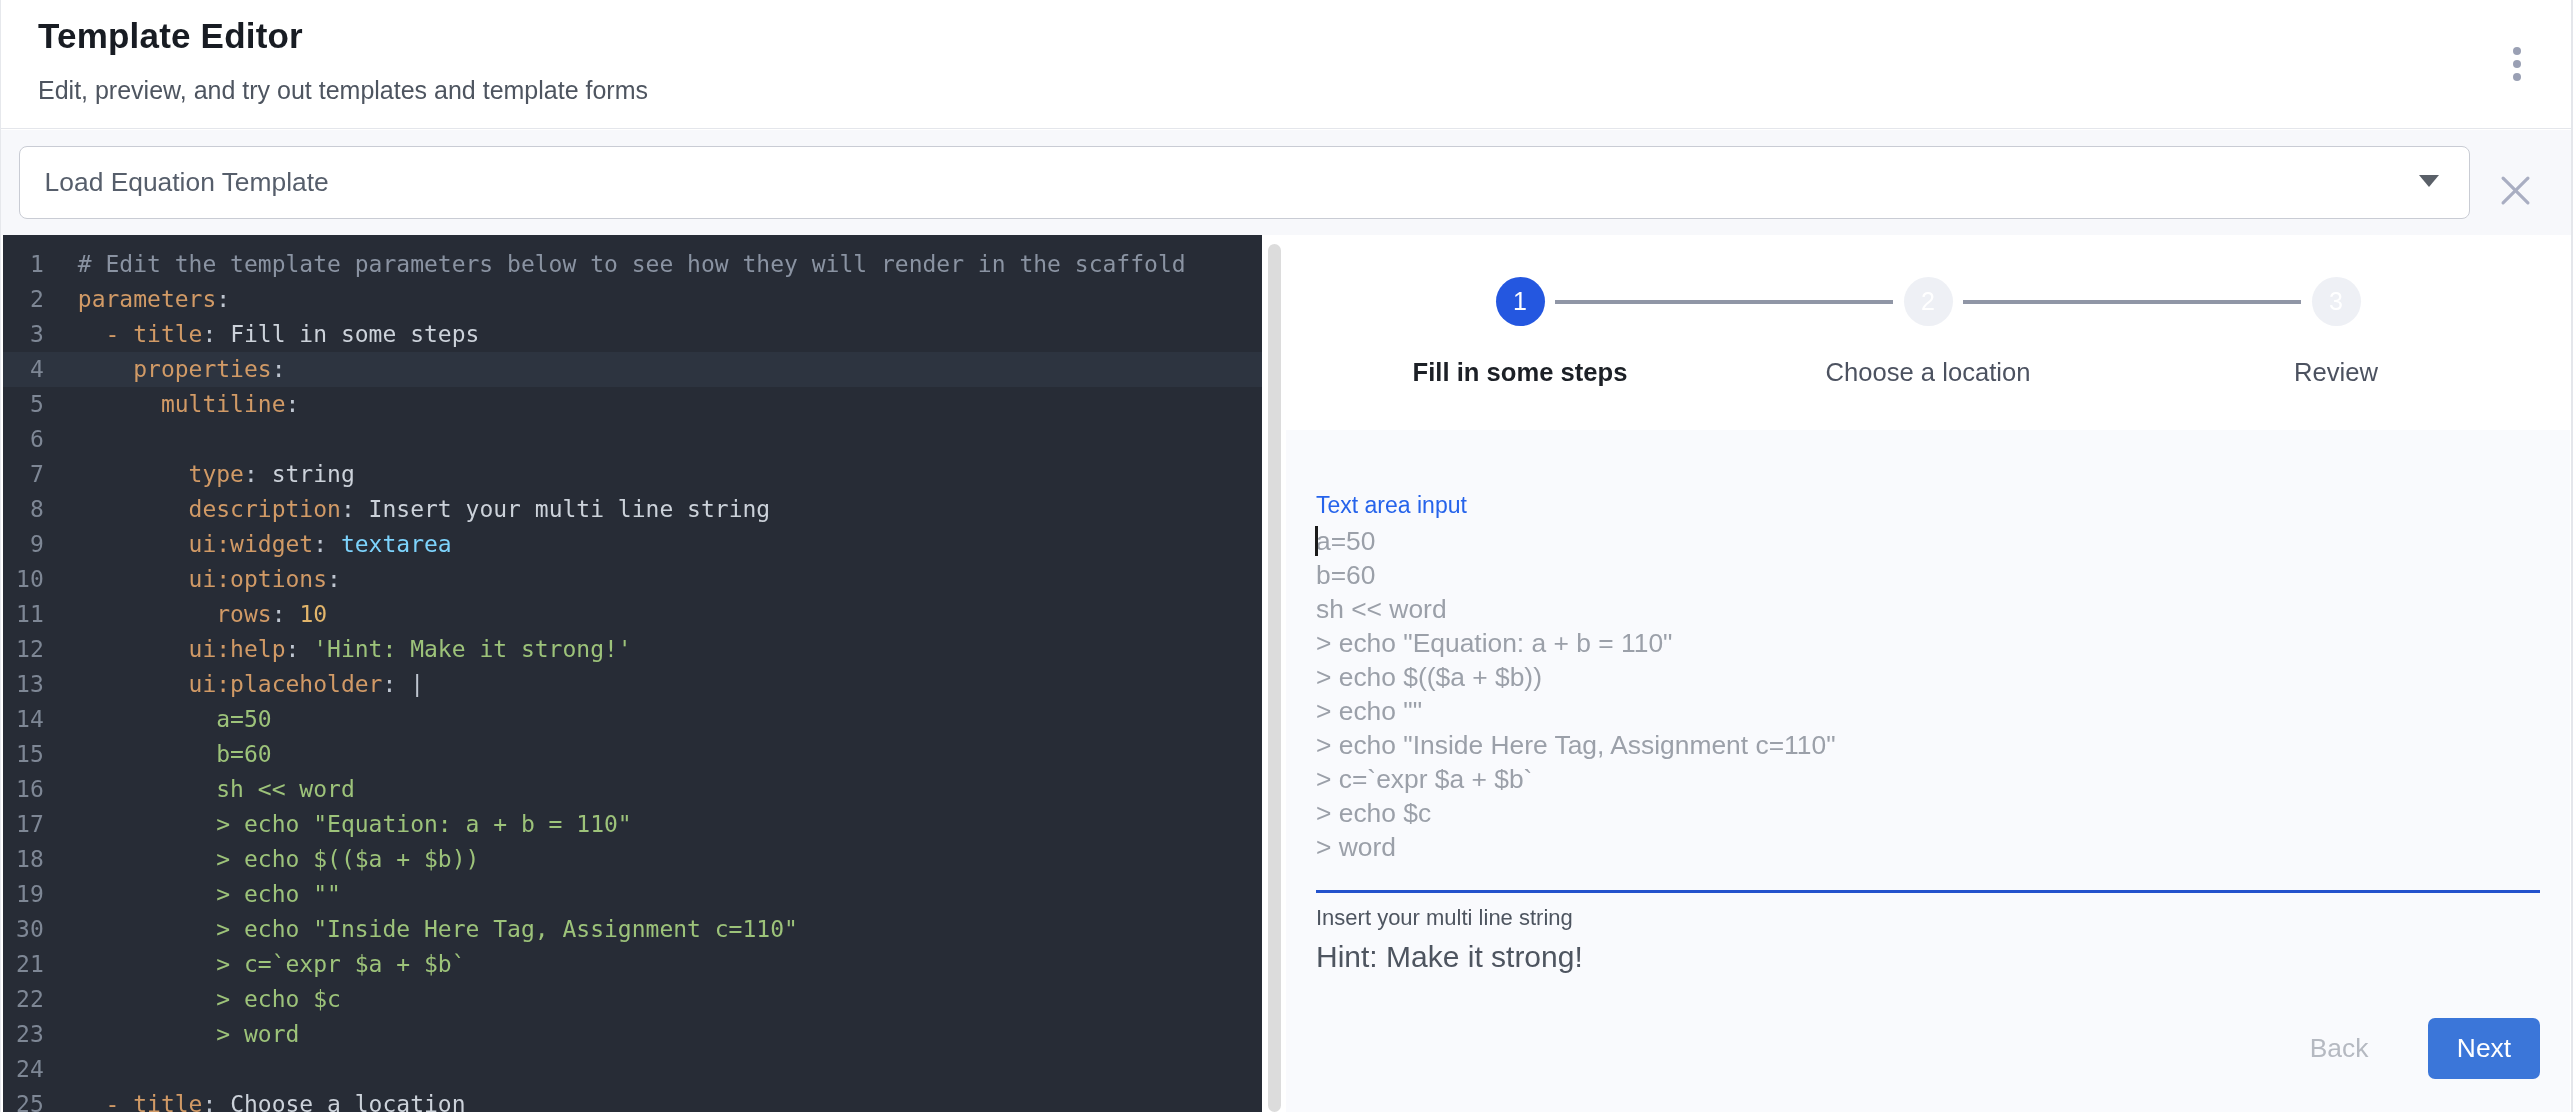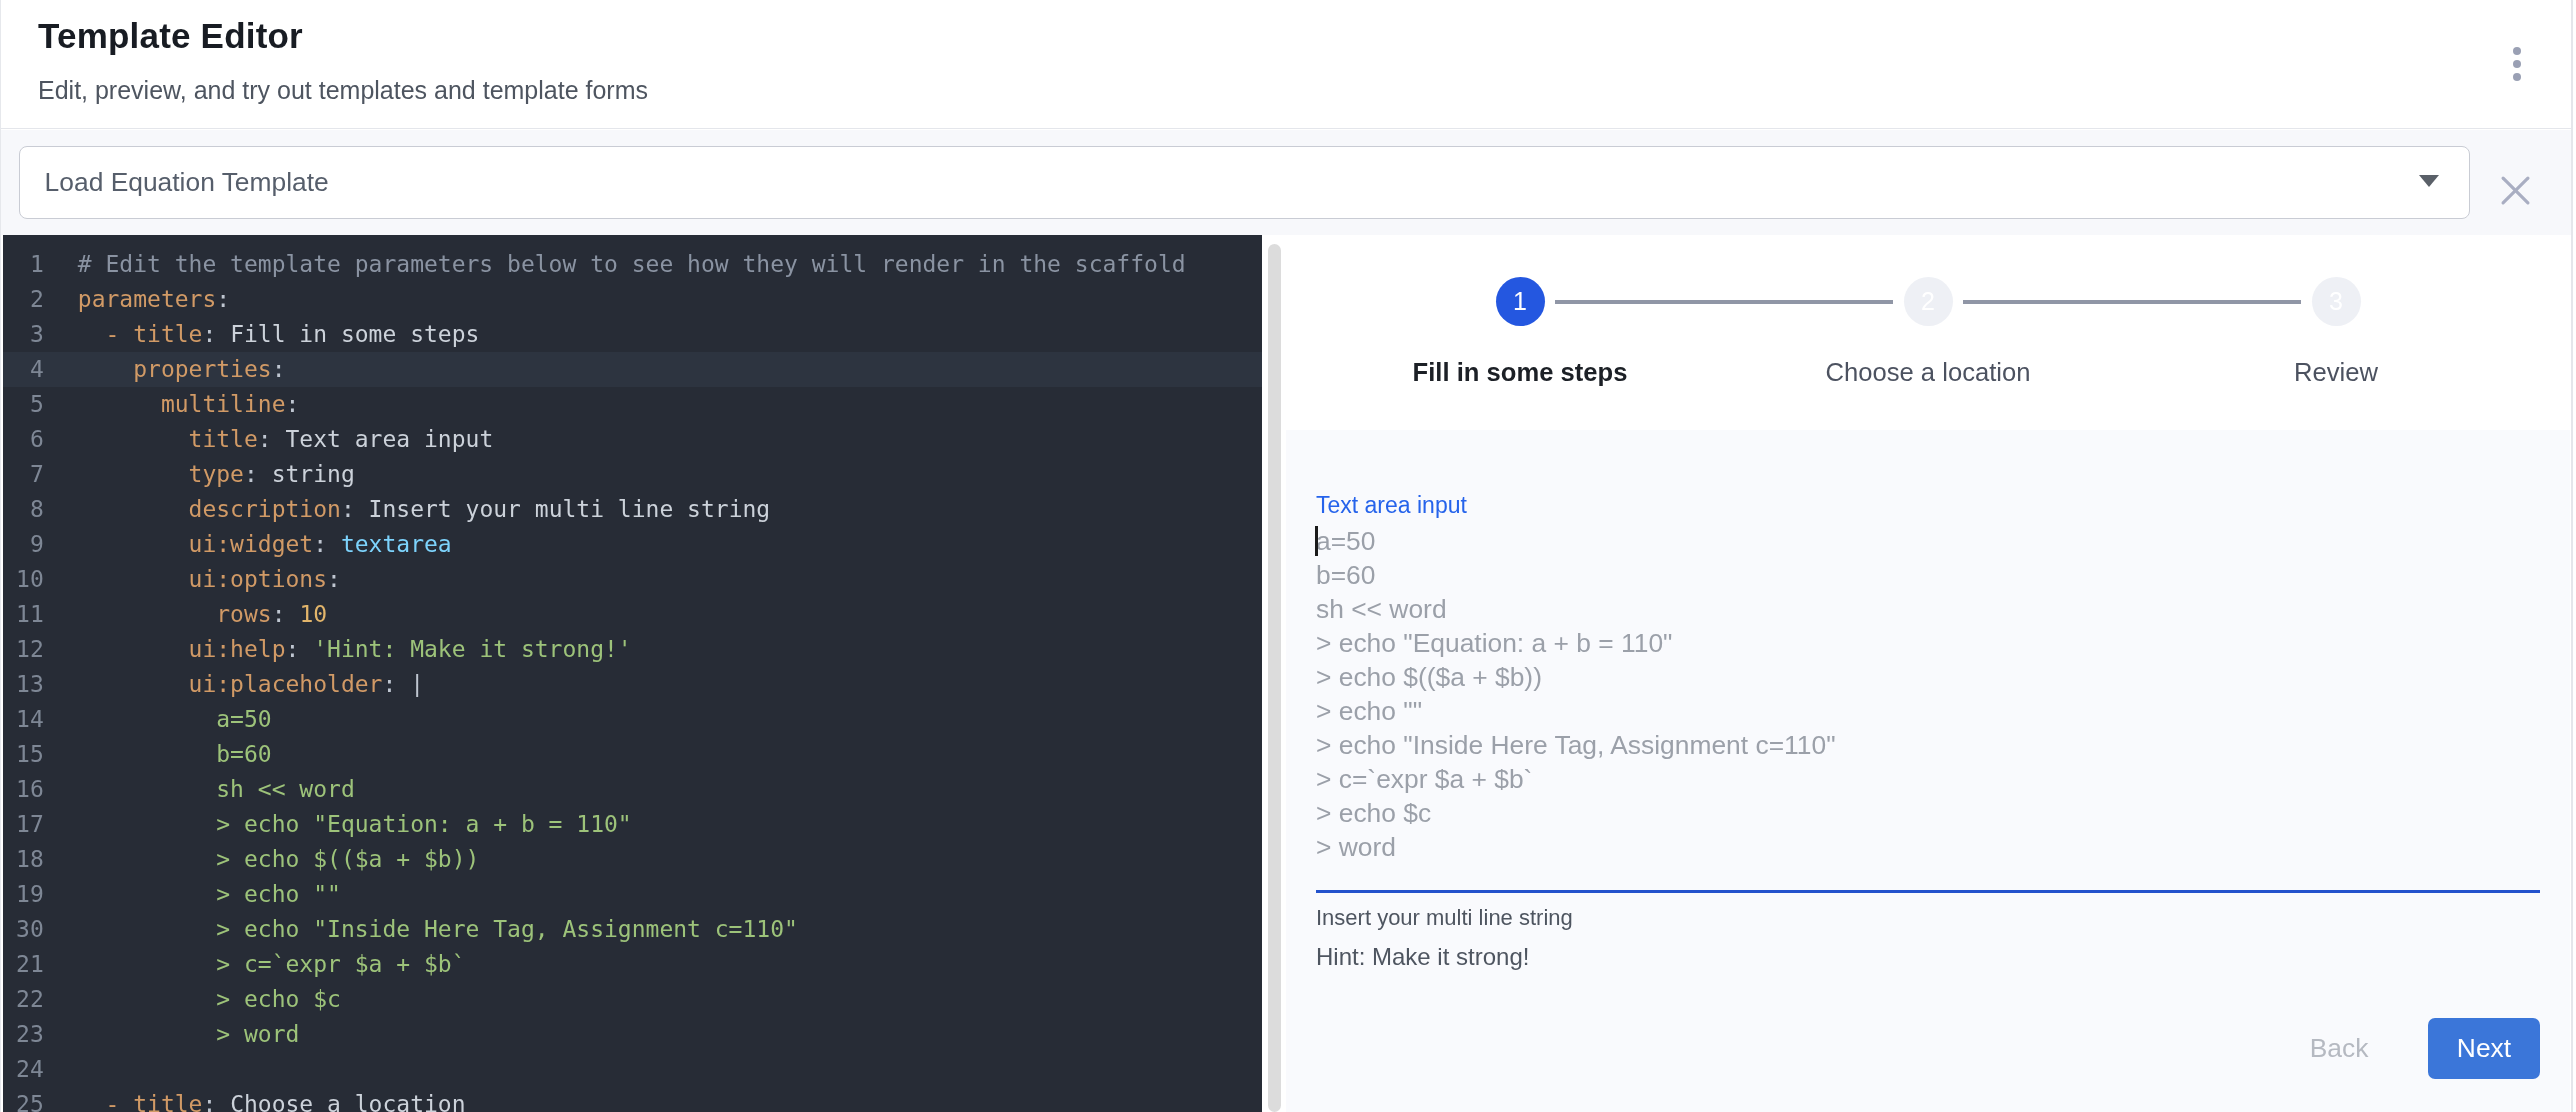--- a/index.html
+++ b/index.html
@@ -66,21 +66,21 @@
 
   
   .card{position:absolute;left:0;top:195px;width:1284px;height:682px;background:#f9fafd;
         padding:46px 30px 0 30px;}
   .field-label{margin-top:14px;font-size:23px;line-height:30px;color:var(--label-blue);}
   .ta{position:relative;margin-top:3.5px;cursor:text;}
   .ph-line{font-size:26.4px;line-height:34px;color:#9ba0a9;white-space:pre;}
   .caret{position:absolute;left:-0.9px;top:2.6px;width:2.6px;height:30px;background:#1b1b1b;}
   .underline{margin-top:26.4px;height:3.5px;background:var(--underline-blue);}
   .desc{margin-top:11.5px;font-size:22px;line-height:26.4px;color:#4e5560;}
-  .hint{margin-top:12.3px;font-size:24px;line-height:26.4px;color:#4e5560;}
+  .hint{margin-top:12.3px;font-size:30px;line-height:26.4px;color:#4e5560;}
 
   
   .btn-row{margin-top:48px;display:flex;justify-content:flex-end;align-items:center;}
   .btn-back{font-size:26.4px;color:#b5b9c1;background:none;border:none;margin-right:42px;
             font-family:inherit;cursor:default;padding:12.3px 17.6px;}
   .btn-next{min-width:112px;height:61px;background:var(--button-blue);color:#ffffff;border:none;
             border-radius:7px;font-size:26.4px;font-family:inherit;cursor:pointer;padding:0 28px;}
 </style>
 </head>
 <body>
@@ -112,21 +112,21 @@
     </div>
   </div>
 
   <div class="editor">
     <div>
         <div class="ed-row"><span class="ed-ln">1</span><span class="ed-code"><span style="color: rgb(138, 147, 162);"># Edit the template parameters below to see how they will render in the scaffold</span></span></div>
         <div class="ed-row"><span class="ed-ln">2</span><span class="ed-code"><span style="color: rgb(209, 154, 102);">parameters</span><span style="color: rgb(191, 198, 209);">:</span></span></div>
         <div class="ed-row"><span class="ed-ln">3</span><span class="ed-code"><span style="color: rgb(209, 154, 102);">  - title</span><span style="color: rgb(191, 198, 209);">:</span><span style="color: rgb(204, 210, 218);"> Fill in some steps</span></span></div>
         <div class="ed-row active"><span class="ed-ln">4</span><span class="ed-code"><span style="color: rgb(209, 154, 102); margin-top: 28px;">    properties</span><span style="color: rgb(191, 198, 209);">:</span></span></div>
         <div class="ed-row"><span class="ed-ln">5</span><span class="ed-code"><span style="color: rgb(209, 154, 102);">      multiline</span><span style="color: rgb(191, 198, 209);">:</span></span></div>
-        <div class="ed-row"><span class="ed-ln">6</span><span class="ed-code"><span style="color: rgb(209, 154, 102);">        title</span><span style="color: rgb(191, 198, 209);">:</span><span style="color: rgb(204, 210, 218);"> Text area input</span></span></div>
+        <div class="ed-row"><span class="ed-ln">6</span></div>
         <div class="ed-row"><span class="ed-ln">7</span><span class="ed-code"><span style="color: rgb(209, 154, 102);">        type</span><span style="color: rgb(191, 198, 209);">:</span><span style="color: rgb(204, 210, 218);"> string</span></span></div>
         <div class="ed-row"><span class="ed-ln">8</span><span class="ed-code"><span style="color: rgb(209, 154, 102);">        description</span><span style="color: rgb(191, 198, 209);">:</span><span style="color: rgb(204, 210, 218);"> Insert your multi line string</span></span></div>
         <div class="ed-row"><span class="ed-ln">9</span><span class="ed-code"><span style="color: rgb(209, 154, 102);">        ui:widget</span><span style="color: rgb(191, 198, 209);">:</span><span style="color: #7dd3fc;"> textarea</span></span></div>
         <div class="ed-row"><span class="ed-ln">10</span><span class="ed-code"><span style="color: rgb(209, 154, 102);">        ui:options</span><span style="color: rgb(191, 198, 209);">:</span></span></div>
         <div class="ed-row"><span class="ed-ln">11</span><span class="ed-code"><span style="color: rgb(209, 154, 102);">          rows</span><span style="color: rgb(191, 198, 209);">:</span><span style="color: rgb(226, 181, 107);"> 10</span></span></div>
         <div class="ed-row"><span class="ed-ln">12</span><span class="ed-code"><span style="color: rgb(209, 154, 102);">        ui:help</span><span style="color: rgb(191, 198, 209);">:</span><span style="color: rgb(157, 195, 122);"> 'Hint: Make it strong!'</span></span></div>
         <div class="ed-row"><span class="ed-ln">13</span><span class="ed-code"><span style="color: rgb(209, 154, 102);">        ui:placeholder</span><span style="color: rgb(191, 198, 209);">:</span><span style="color: rgb(191, 198, 209);"> |</span></span></div>
         <div class="ed-row"><span class="ed-ln">14</span><span class="ed-code"><span style="color: rgb(157, 195, 122);">          a=50</span></span></div>
         <div class="ed-row"><span class="ed-ln">15</span><span class="ed-code"><span style="color: rgb(157, 195, 122);">          b=60</span></span></div>
         <div class="ed-row"><span class="ed-ln">16</span><span class="ed-code"><span style="color: rgb(157, 195, 122);">          sh &lt;&lt; word</span></span></div>

